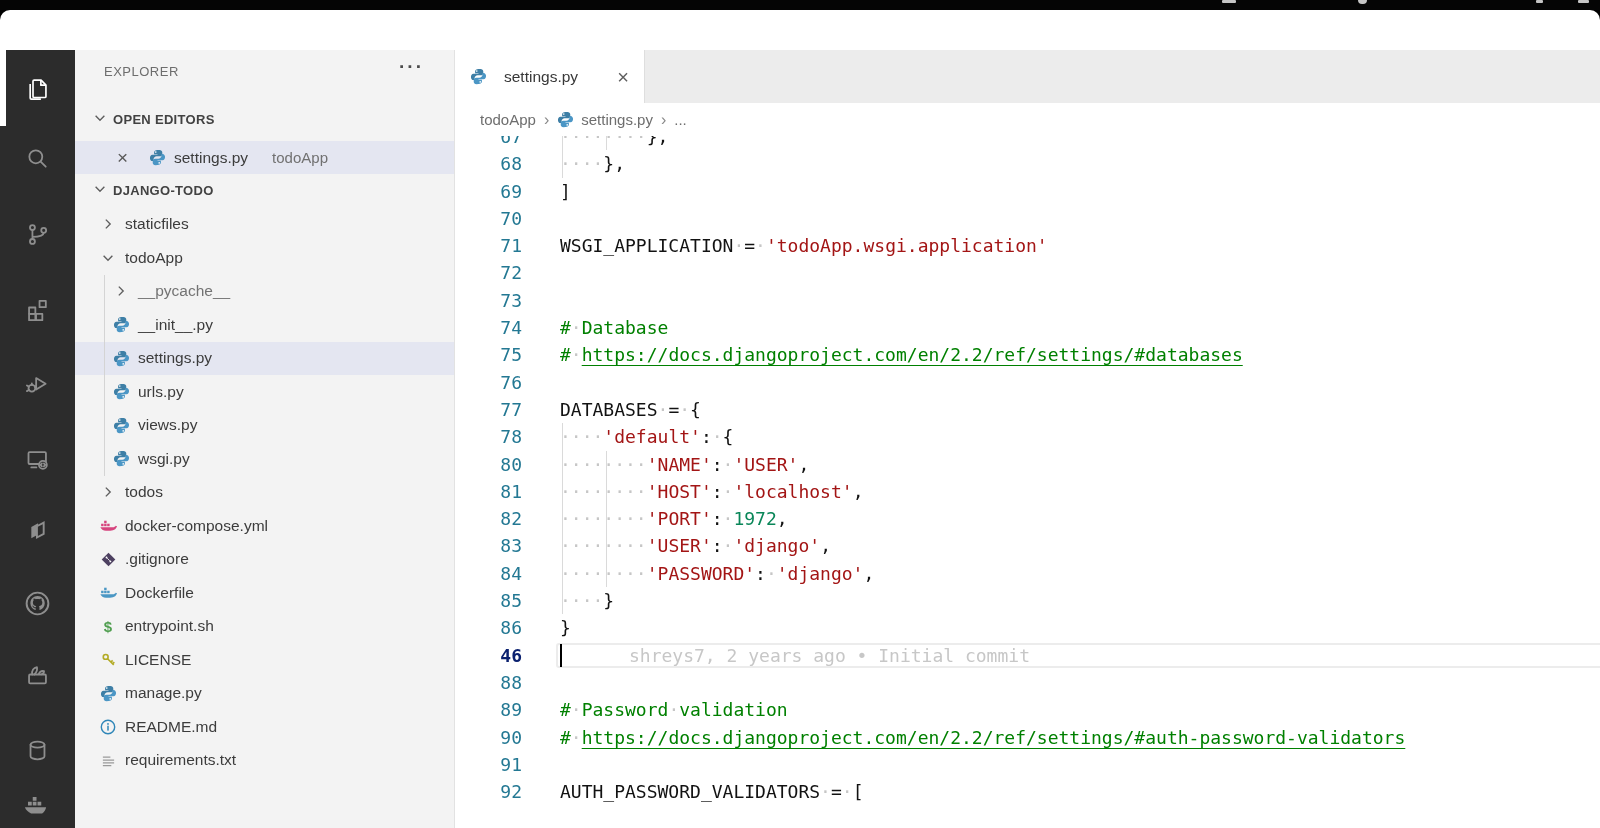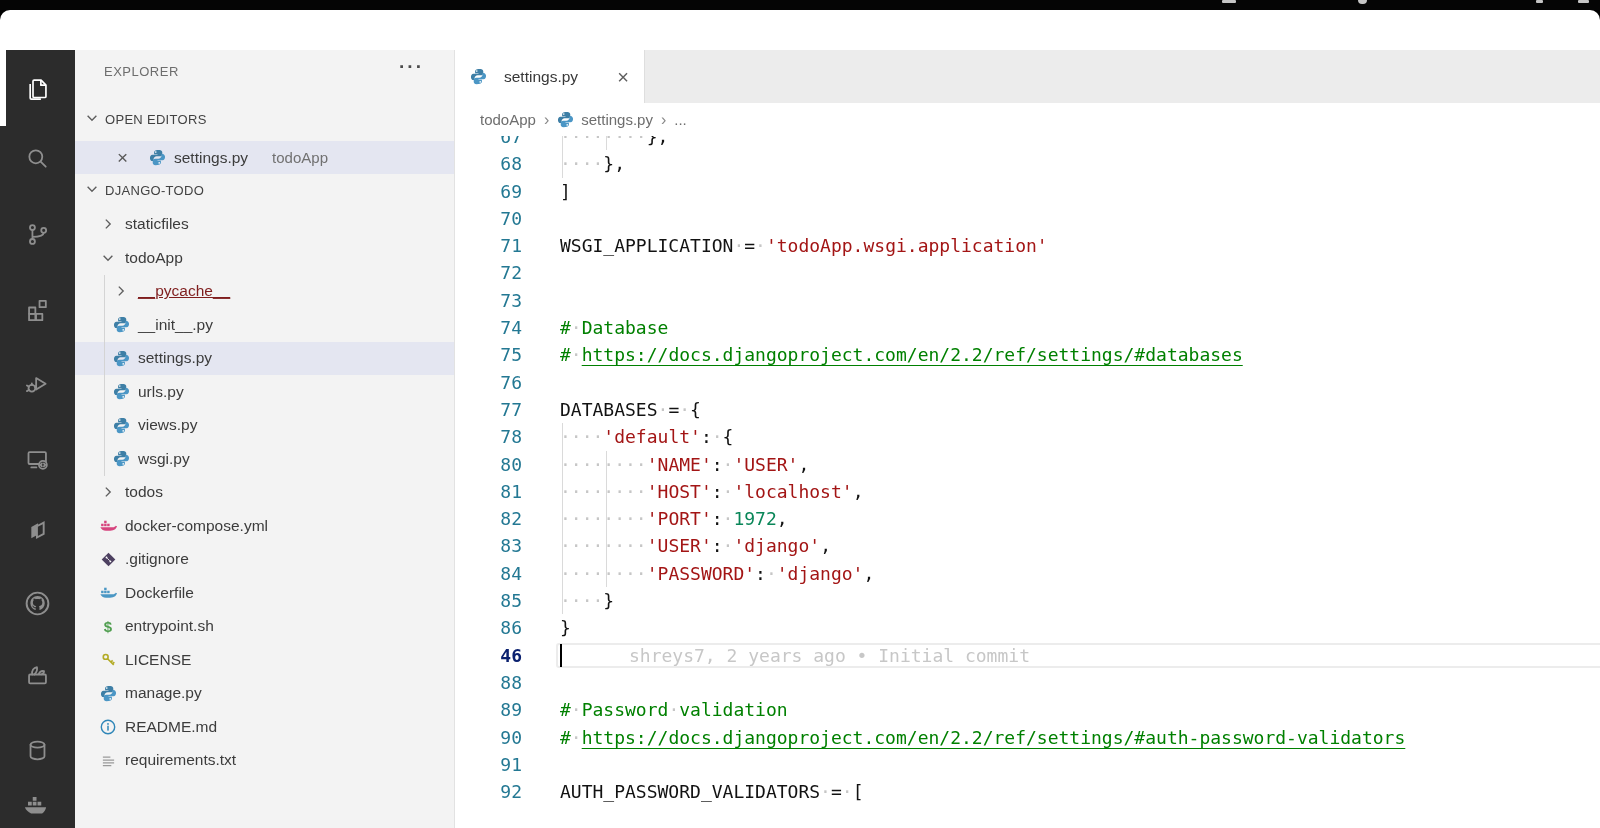--- a/index.html
+++ b/index.html
@@ -33,35 +33,35 @@
   .ab-indicator { position:absolute; left:0; top:0; width:6px; height:76px; background:#fff; }
 
   
   .sidebar { position:relative; width:380px; background:var(--c-sidebar); flex:none;
     border-right:1px solid #e2e2e2; color:#3c3c3c; }
   .sb-title { position:absolute; left:29px; top:14px; font-size:13px; letter-spacing:.5px;
     color:#6d6d6d; }
   .sb-more { position:absolute; right:30px; top:6px; font-size:19px; letter-spacing:2px;
     color:#4a4a4a; font-weight:700; }
   .sb-section { position:absolute; left:0; width:100%; display:flex; align-items:center;
-    padding-left:10px; gap:6px; font-size:13px; font-weight:400; color:#424242; letter-spacing:.3px; }
+    padding-left:18px; gap:6px; font-size:13px; font-weight:700; color:#424242; letter-spacing:.3px; }
   #oe-header { top:53px; height:33px; }
   #ws-header { top:124px; height:33px; }
   .oe-item { position:absolute; top:91px; left:0; width:100%; height:33px; display:flex;
     align-items:center; padding-left:42px; font-size:15.5px; }
   .oe-item.selected, .sb-row.selected { background:var(--c-select); }
   .oe-close { width:14px; margin-right:18px; color:#5a5a5a; font-size:19px; line-height:14px; }
   .oe-icon { display:flex; margin-right:8px; }
   .oe-badge { margin-left:24px; color:#717171; font-size:15px; }
   .tree { position:absolute; left:0; top:157.5px; width:100%; }
   .sb-row { height:33.5px; display:flex; align-items:center; font-size:15.5px; color:#3c3c3c; }
   .sb-row .ico { width:20px; display:flex; justify-content:center; margin-right:7px; flex:none; }
   .sb-row.lvl0 { padding-left:23px; }
   .sb-row.lvl1 { padding-left:36px; }
-  .sb-row.dim .lbl { color:#7f1d1d;text-decoration:underline; }
+  .sb-row.dim .lbl { color:#737373; }
   .tree-guide { position:absolute; left:29px; width:1px; background:#d4d4d4; }
 
   
   .editor { position:relative; flex:1; background:#fff; overflow:hidden; }
   .tabbar { position:absolute; left:0; top:0; right:0; height:53px; background:var(--c-tabbar); display:flex; }
   .tab { width:190px; height:53px; background:#fff; border-right:1px solid #dedede;
     display:flex; align-items:center; padding:0 15px; gap:9px; }
   .tab-label { font-size:15.5px; color:#383838; }
   .tab-close { margin-left:auto; font-size:20px; color:#5f5f5f; line-height:20px; }
   .breadcrumb { position:absolute; left:0; top:53px; right:0; height:33px; background:#fff;

